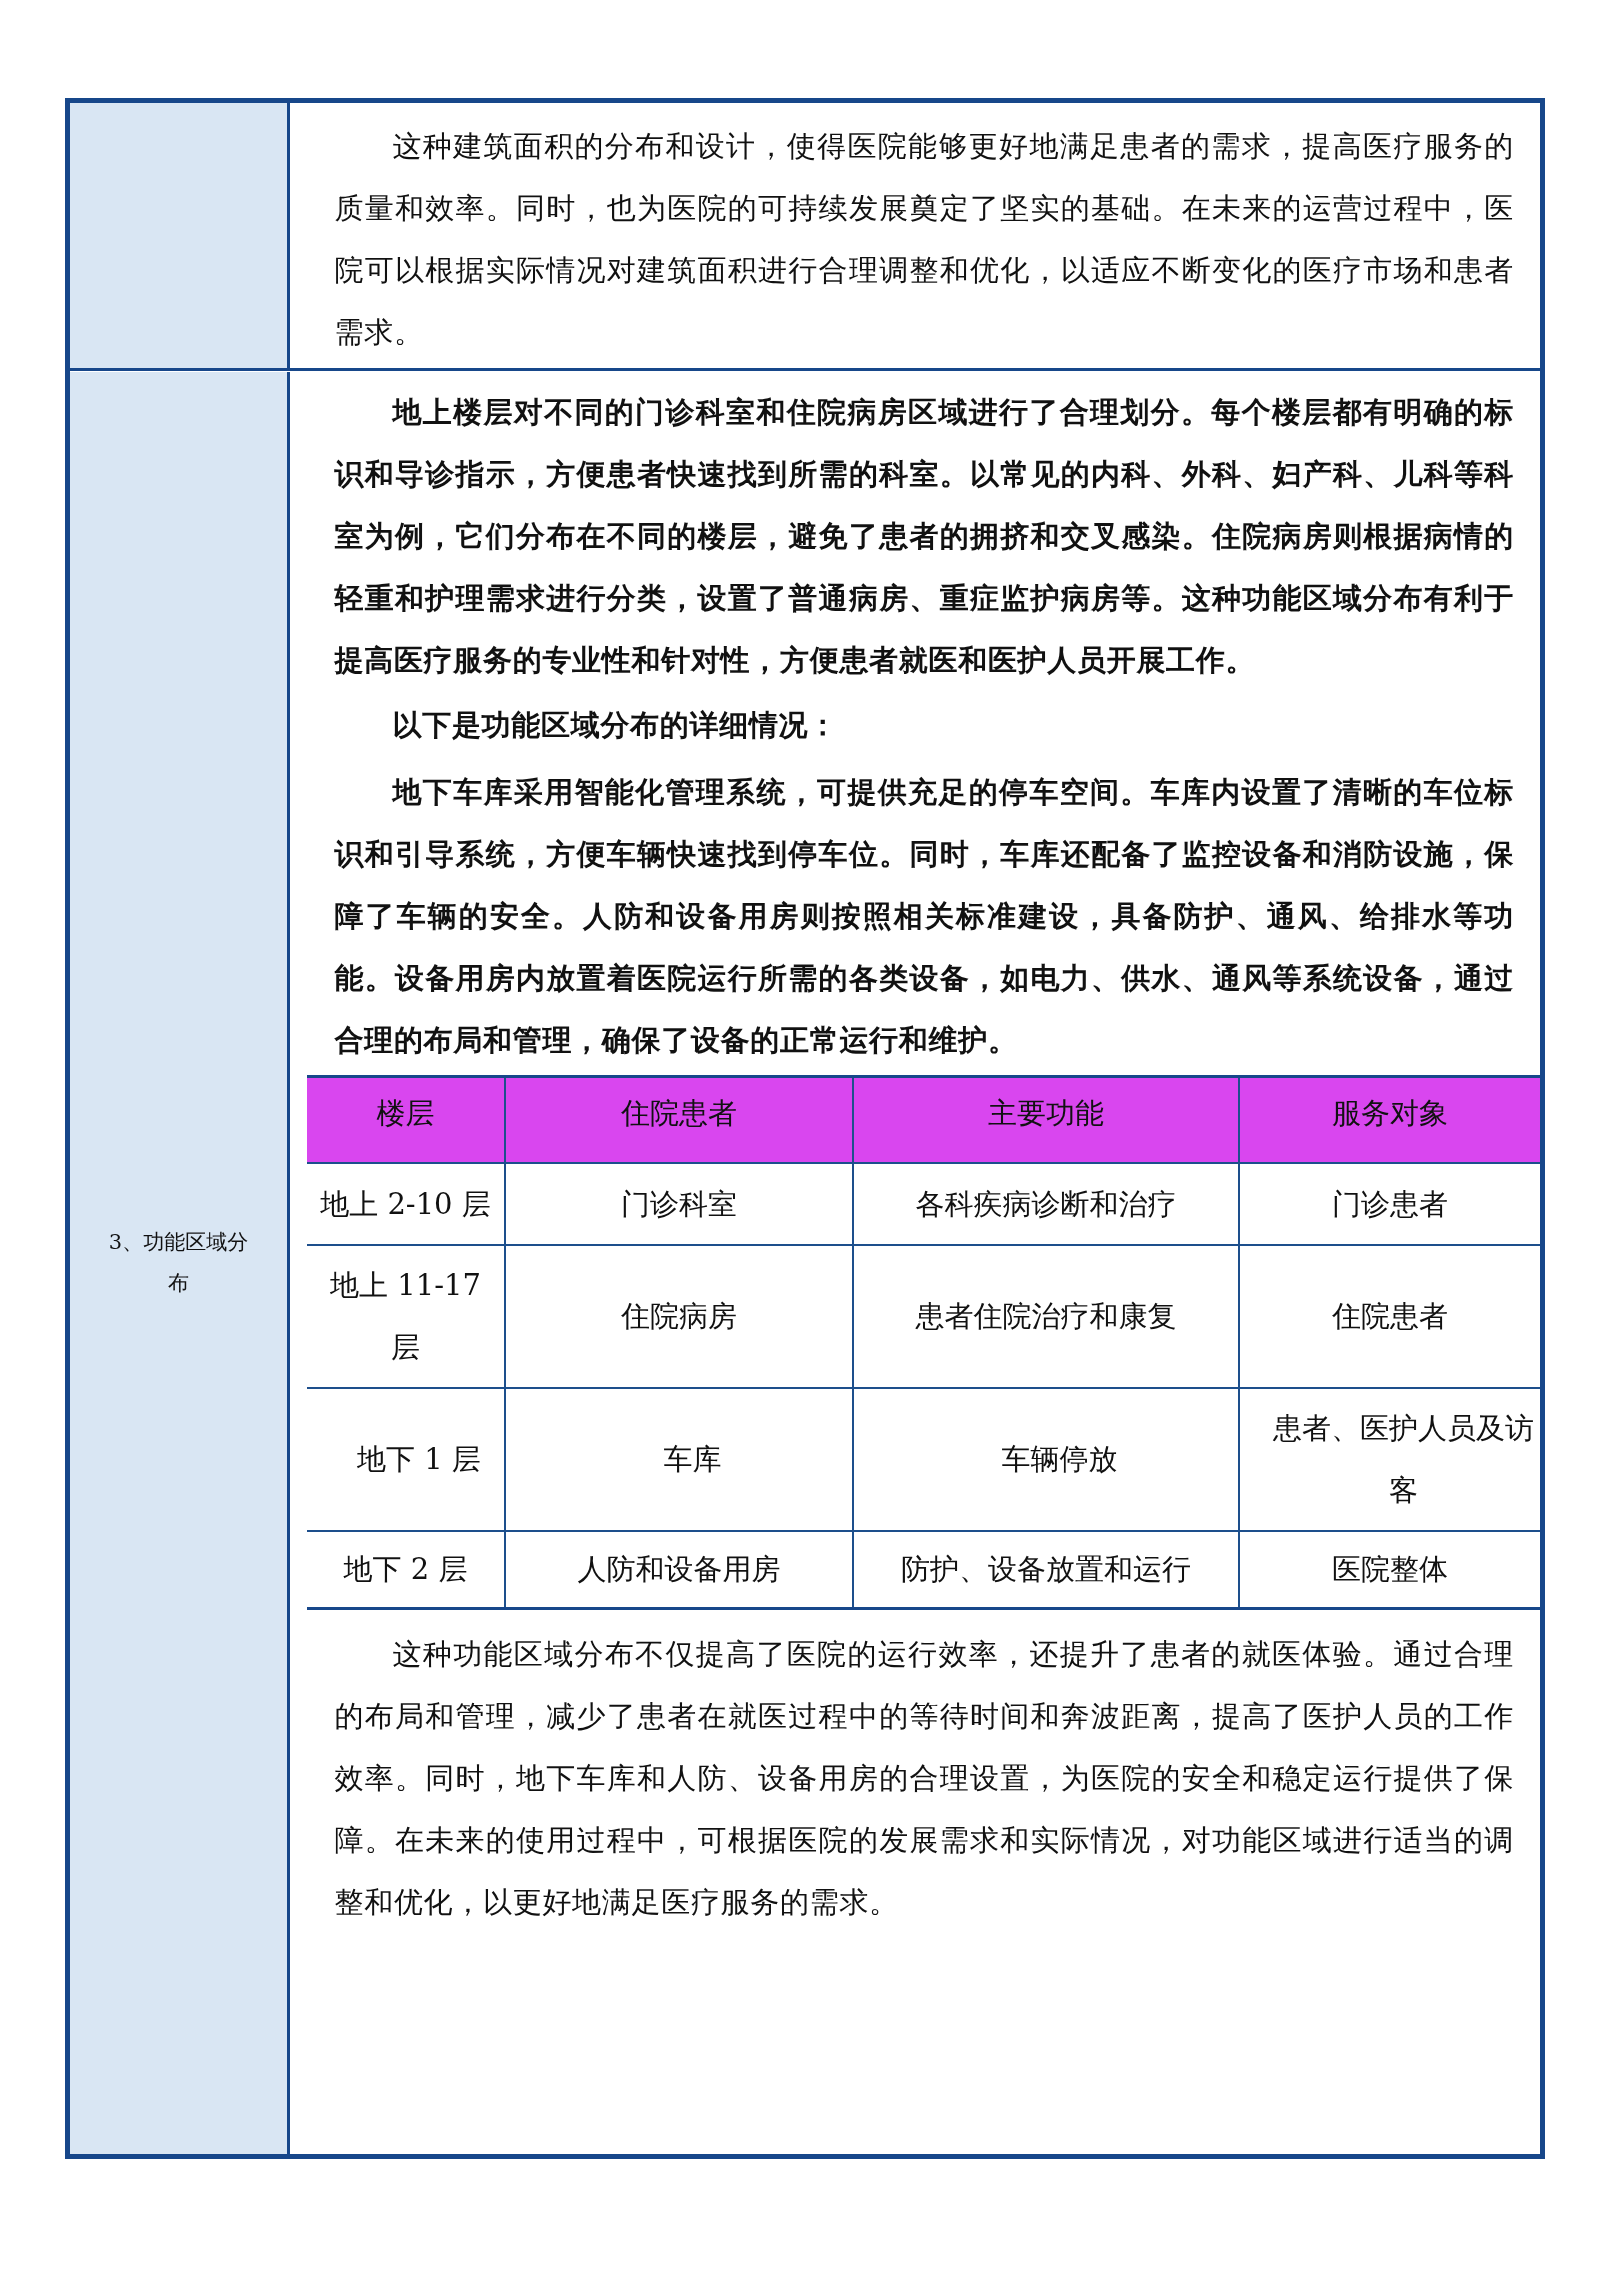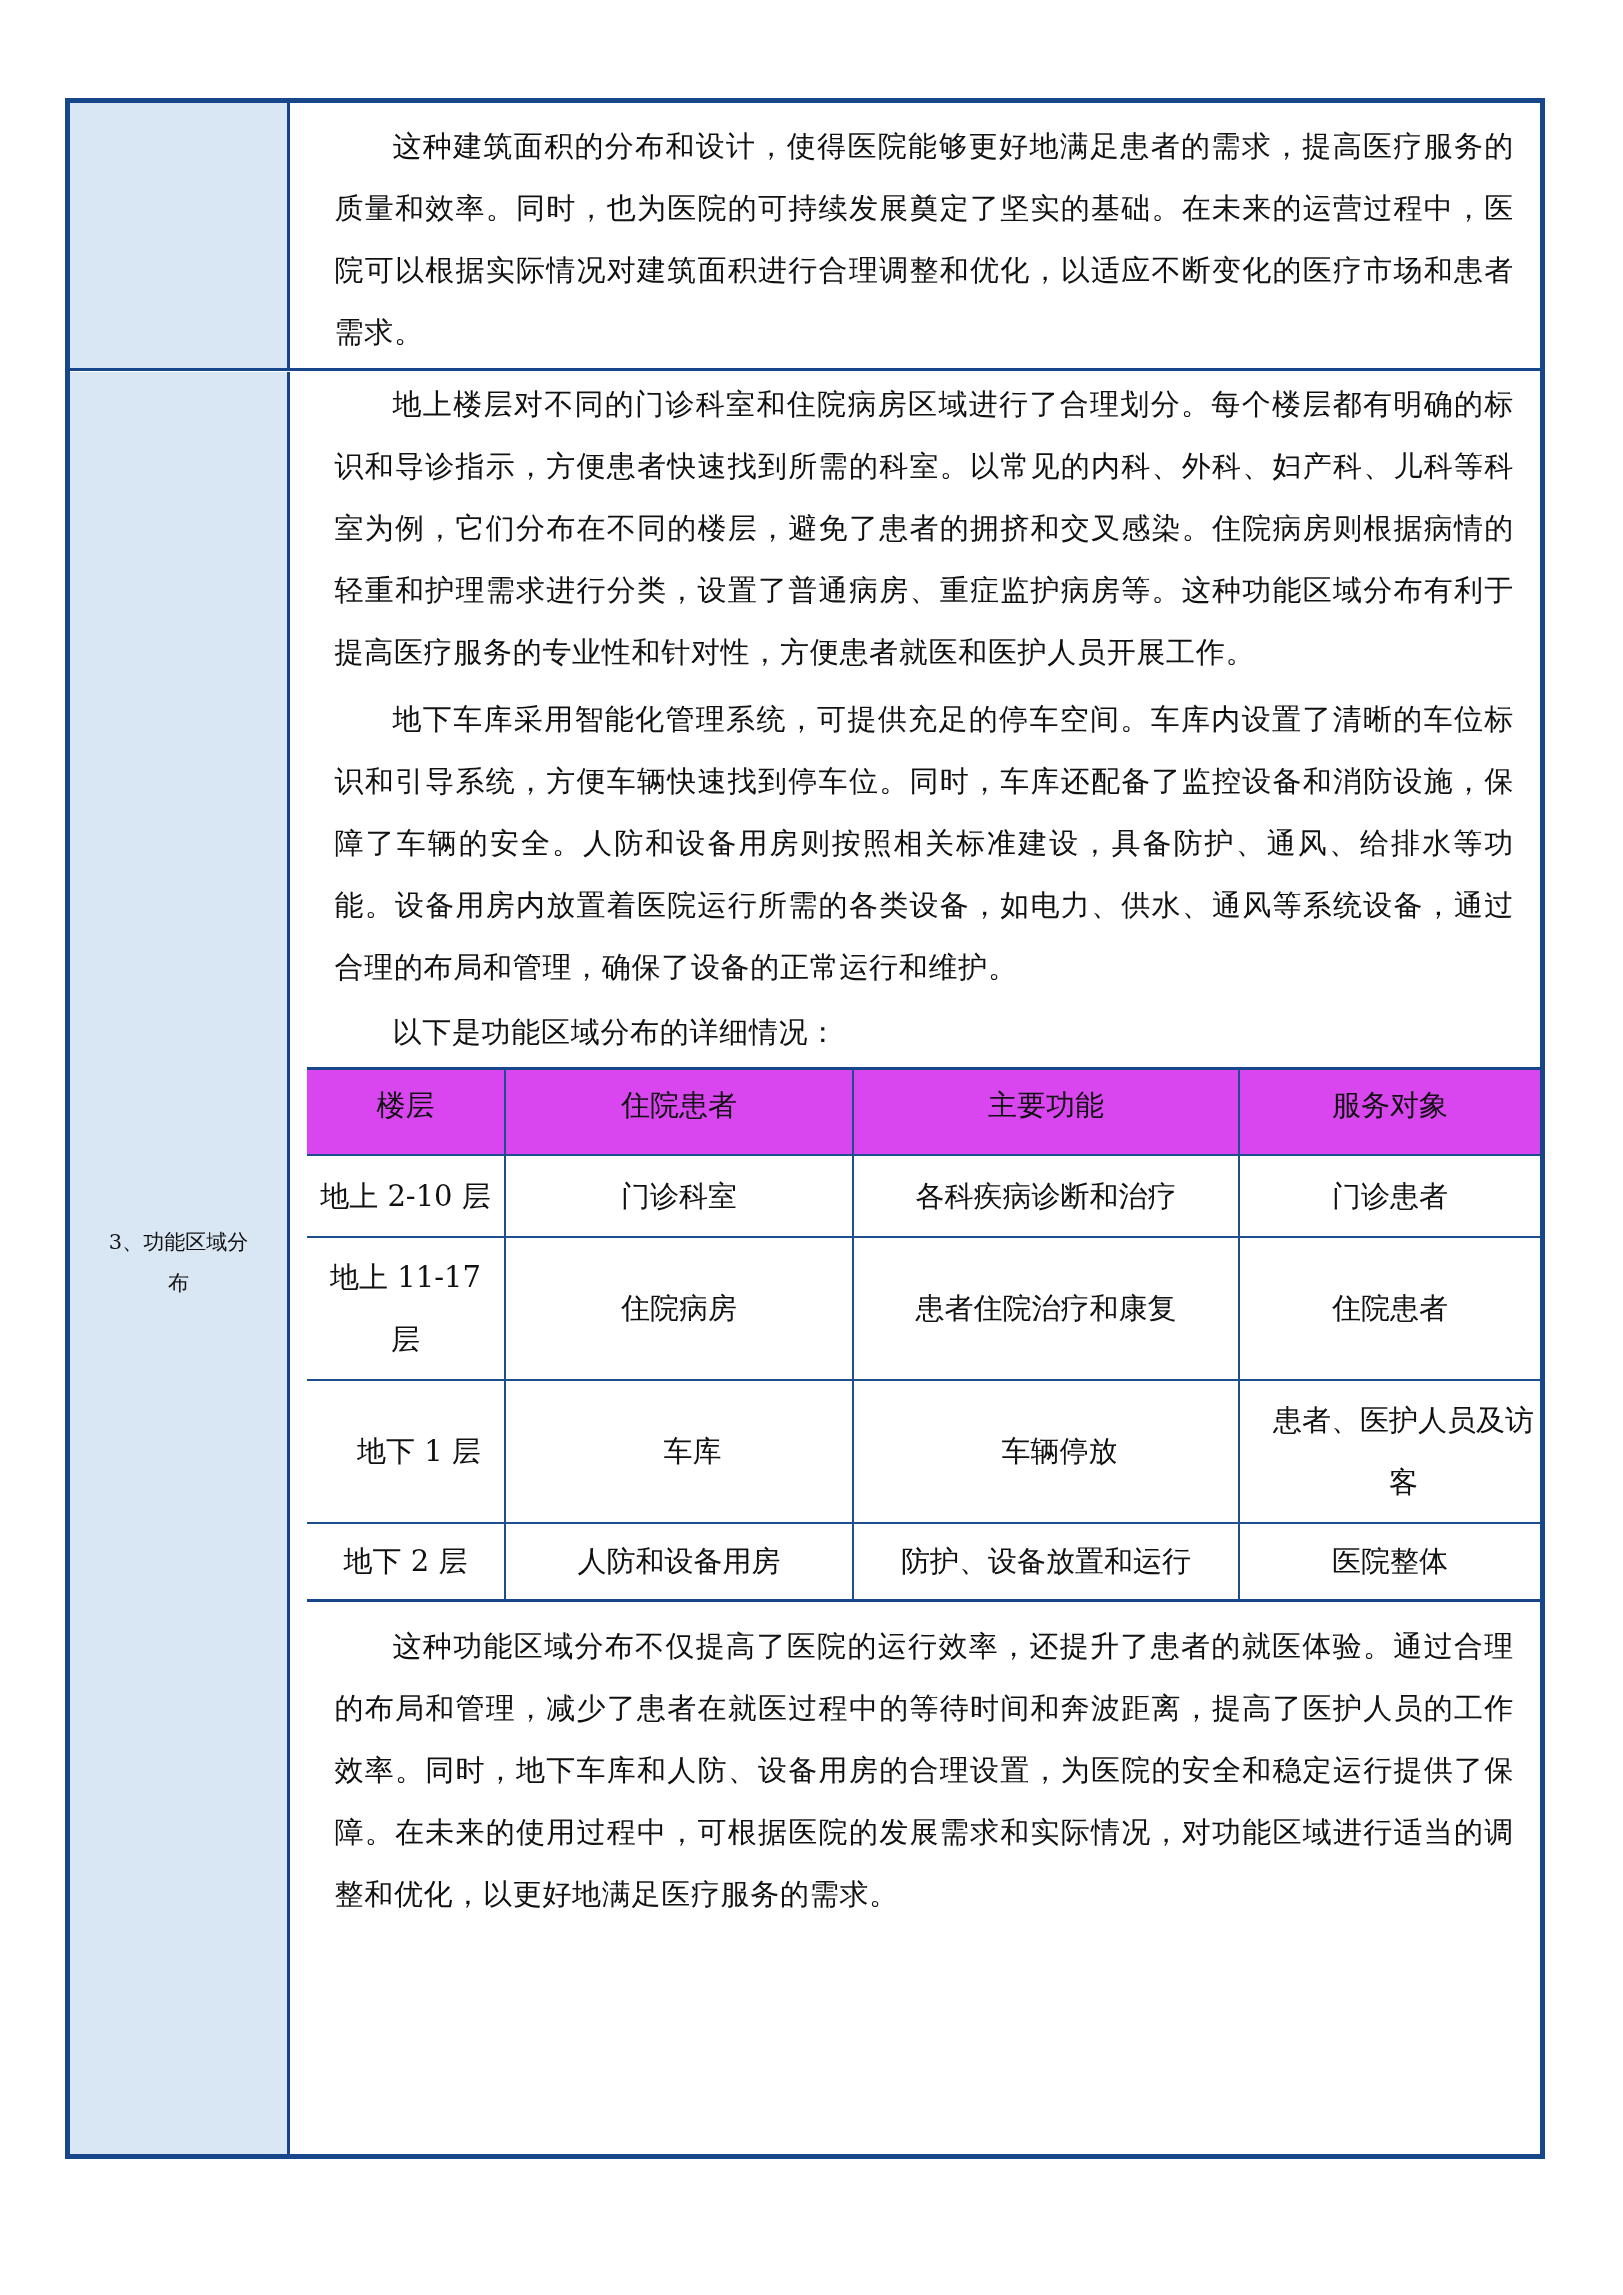--- a/index.html
+++ b/index.html
@@ -16,21 +16,21 @@
     width: 217px; flex: none; background: #d9e6f3; border-right: 3.9px solid #17478a;
     display: flex; align-items: center; justify-content: center; box-sizing: content-box;
   }
   .leftlabel { font-size: 21px; line-height: 41px; text-align: center; width: 157px; }
   .rightcell { flex: 1; position: relative; margin-left: 17px; }
   .para {
     font-size: 29px; line-height: 62px; text-indent: 58px;
     margin: 0; padding: 0 26px 0 27.5px; text-align: justify; letter-spacing: 0.7px;
   }
   .row1 .content { padding-top: 11.8px; }
-  .row2 .content-top { padding-top: 1px; }
+  .row2 .content-top { padding-top: 9px; font-weight: bold; }
   .para + .para { margin-top: 0px; }
   .inner {
     position: relative; width: 100%; border-collapse: collapse; margin-top: 3.9px;
     border-top: 3.9px solid #17478a; border-bottom: 3.9px solid #17478a;
     table-layout: fixed;
   }
   .inner th, .inner td {
     border: 2px solid #1d4f8c; text-align: center; vertical-align: middle;
     font-size: 29px; line-height: 62px; font-weight: normal; padding: 0 5.2px;
   }
@@ -59,22 +59,22 @@
       </div>
     </div>
 
     <div class="row row2">
       <div class="leftcell">
         <div class="leftlabel">3、功能区域分布</div>
       </div>
       <div class="rightcell">
         <div class="content-top">
           <p class="para">地上楼层对不同的门诊科室和住院病房区域进行了合理划分。每个楼层都有明确的标识和导诊指示，方便患者快速找到所需的科室。以常见的内科、外科、妇产科、儿科等科室为例，它们分布在不同的楼层，避免了患者的拥挤和交叉感染。住院病房则根据病情的轻重和护理需求进行分类，设置了普通病房、重症监护病房等。这种功能区域分布有利于提高医疗服务的专业性和针对性，方便患者就医和医护人员开展工作。</p>
+          <p class="para" style="margin-top:2.6px">以下是功能区域分布的详细情况：</p>
           <p class="para" style="margin-top:5.2px">地下车库采用智能化管理系统，可提供充足的停车空间。车库内设置了清晰的车位标识和引导系统，方便车辆快速找到停车位。同时，车库还配备了监控设备和消防设施，保障了车辆的安全。人防和设备用房则按照相关标准建设，具备防护、通风、给排水等功能。设备用房内放置着医院运行所需的各类设备，如电力、供水、通风等系统设备，通过合理的布局和管理，确保了设备的正常运行和维护。</p>
-          <p class="para" style="margin-top:2.6px">以下是功能区域分布的详细情况：</p>
         </div>
 
         <table class="inner">
           <colgroup>
             <col style="width:198px">
             <col style="width:348px">
             <col style="width:386px">
             <col>
           </colgroup>
           <thead>

